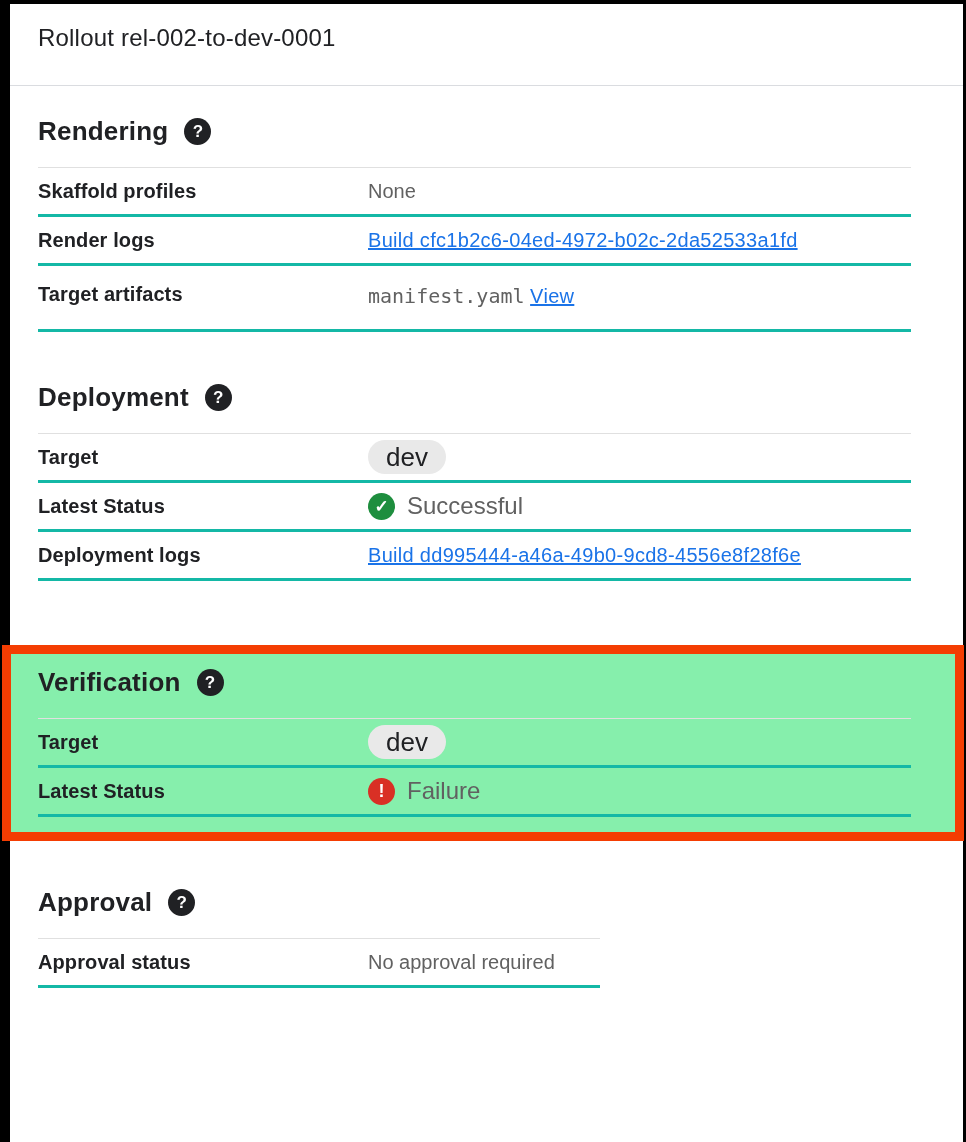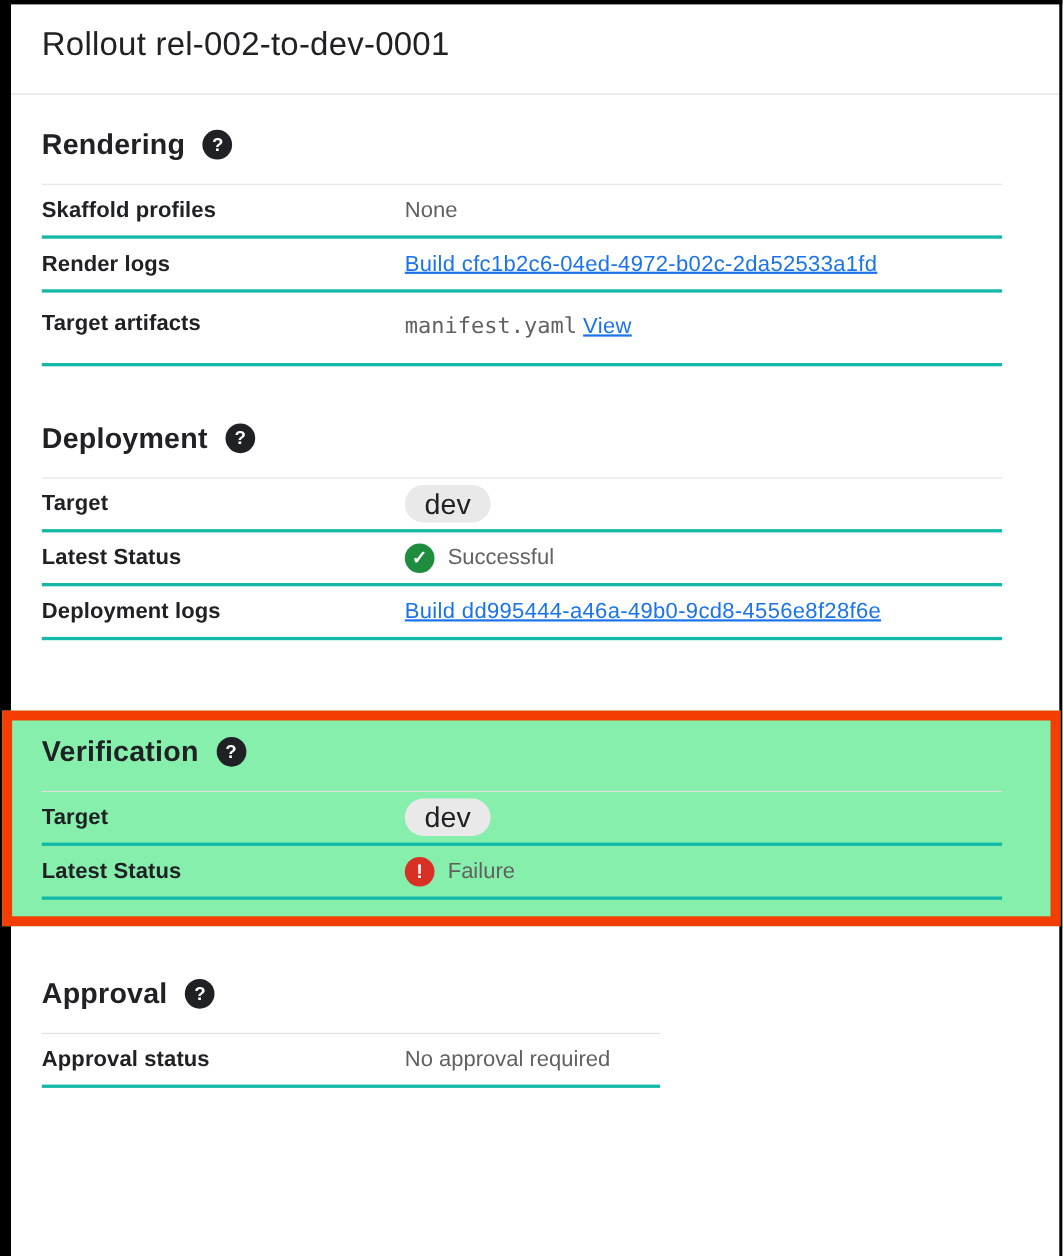--- a/index.html
+++ b/index.html
@@ -15,21 +15,21 @@
   
   .edge-left  { position:absolute; left:0; top:0; width:10px; height:100%; background:#000; z-index:1; }
   .edge-top   { position:absolute; left:0; top:0; width:100%; height:4px; background:#000; z-index:1; }
   .edge-right { position:absolute; right:0; top:0; width:3px; height:100%; background:#000; z-index:1; }
 
   .header {
     height: 86px;
     padding: 24px 55px 0 38px;
     border-bottom: 1px solid #dadce0;
   }
-  .page-title { font-size: 30px; font-weight: 400; color:#202124; letter-spacing:.2px; }
+  .page-title { font-size: 24px; font-weight: 400; color:#202124; letter-spacing:.2px; }
 
   .page { padding: 0 55px 0 38px; position:relative; }
 
   .section { margin-top: 30px; }
   .section.deployment { margin-top: 50px; }
   .section.approval { margin-top: 46px; }
 
   .section-heading {
     display:flex; align-items:center; gap:16px;
     margin-bottom: 20px;
@@ -78,21 +78,21 @@
 
   .status { display:flex; align-items:center; gap:12px; }
   .status-icon {
     width:27px; height:27px; border-radius:50%;
     display:flex; align-items:center; justify-content:center;
     color:#fff; font-weight:700; line-height:1;
     flex:0 0 auto;
   }
   .status-icon.success { background:#1e8e3e; font-size:17px; }
   .status-icon.failure { background:#d93025; font-size:18px; }
-  .status-text { font-size:20px; color:#616161; }
+  .status-text { font-size:24px; color:#616161; }
 
   .highlight-box {
     position:relative; z-index:2;
     margin:64px -53px 0 -36px;
     border:9px solid #f43d02;
     padding:13px 44px 15px 27px;
     background:#86efac;
   }
   .highlight-box .section { margin-top:0; }
 </style>

